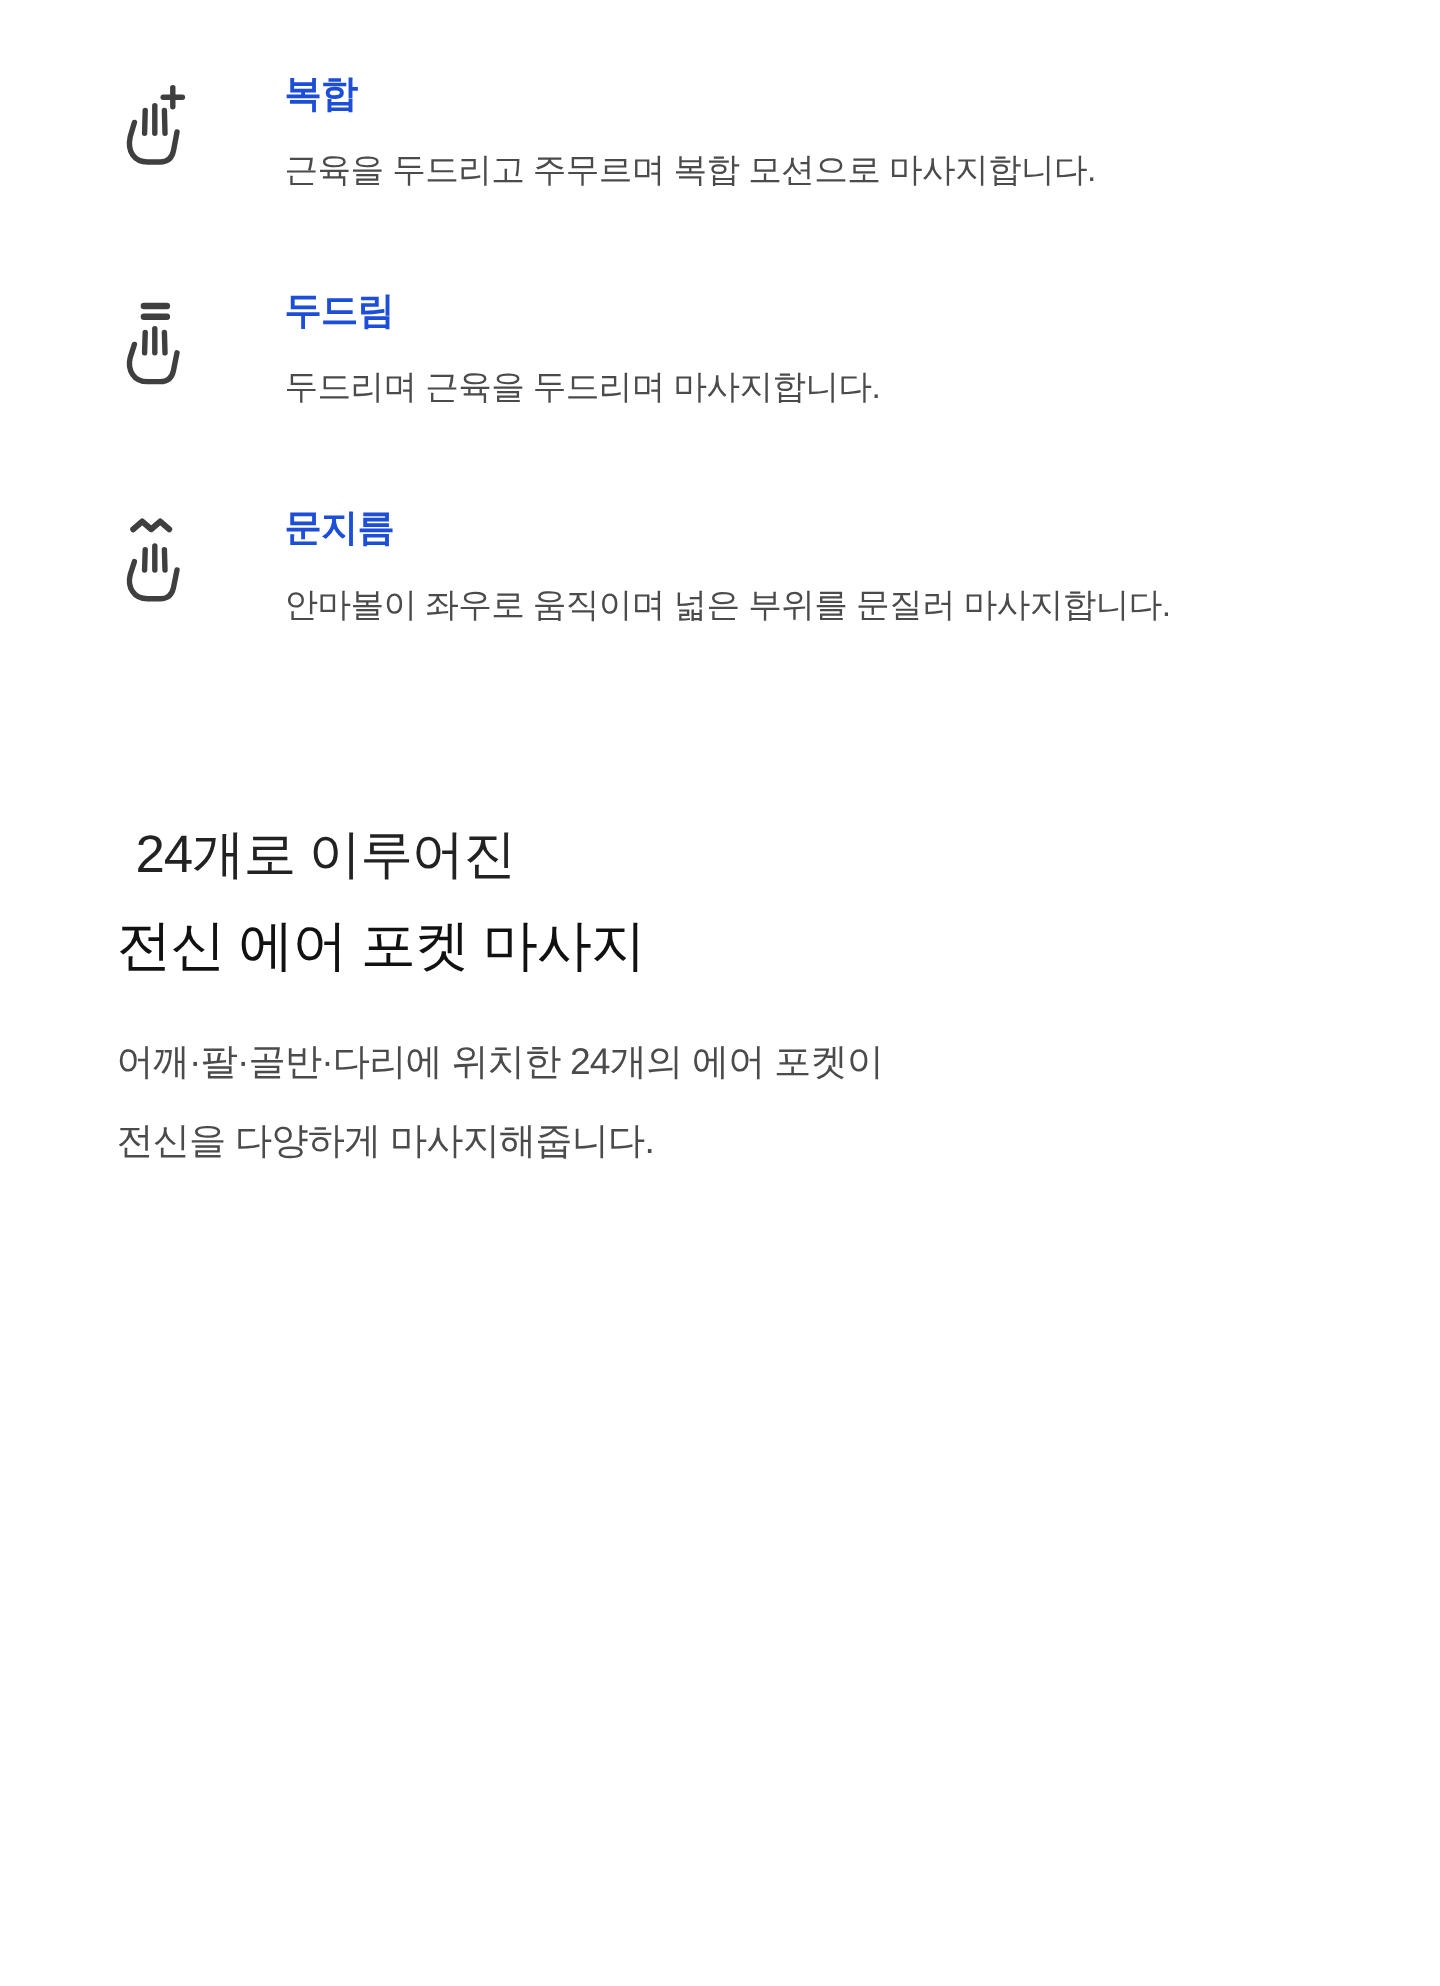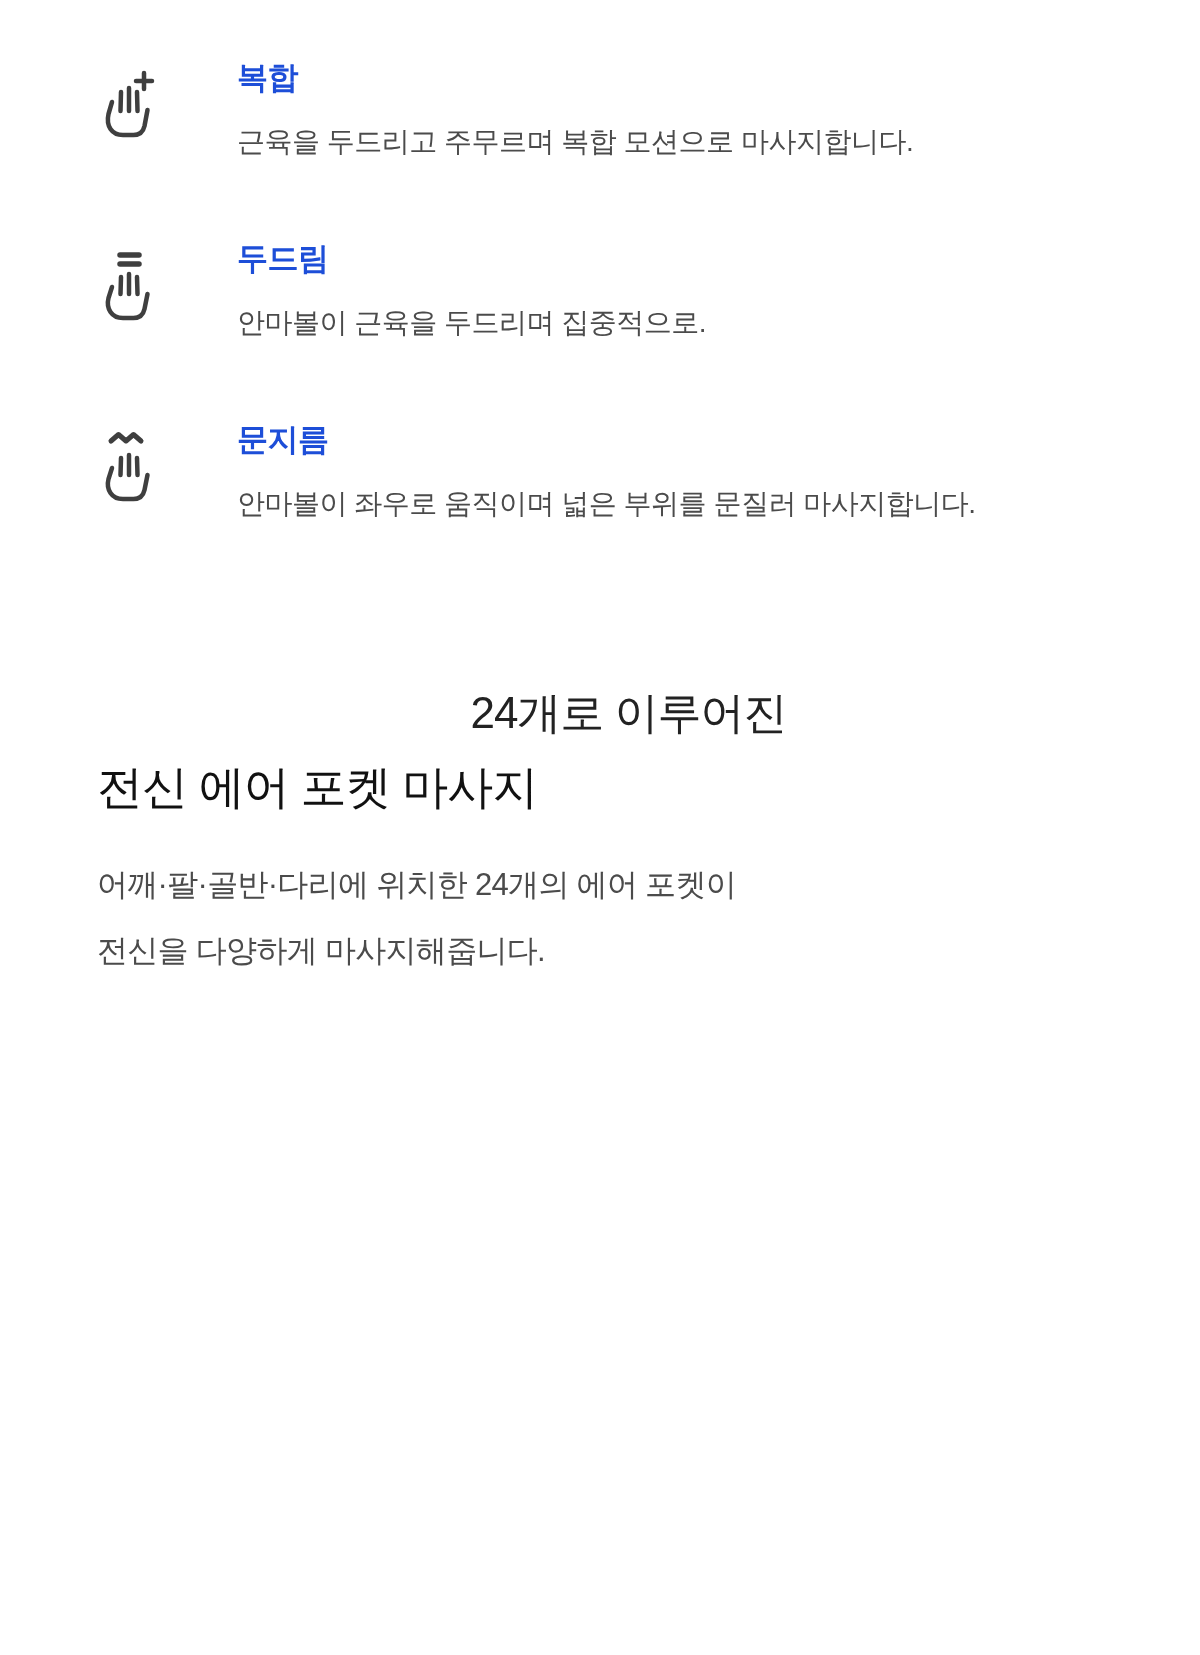--- a/index.html
+++ b/index.html
@@ -45,21 +45,20 @@
     text-align: center;
   }
   .air-section { margin-top: 160px; }
   .air-h1 {
     margin: 16px;
     font-size: 44px;
     line-height: 58px;
     font-weight: 400;
     color: #222222;
     letter-spacing: -1px;
-    text-align: center;
   }
   .air-h2 {
     margin: 12px 0 0 0;
     font-size: 46px;
     line-height: 58px;
     font-weight: 400;
     color: #111111;
     letter-spacing: -1px;
   }
   .air-desc {
@@ -100,21 +99,21 @@
         <path d="M24 30 L23.5 47"></path>
         <path d="M32 27 L32 47"></path>
         <path d="M40 30 L40.5 47"></path>
         <path d="M15 40 L11.5 51 Q9.5 59 13.5 65 Q17.5 71 26 71 L36.5 71 Q45.5 71 47.5 62 L50.5 47"></path>
         <path d="M23 8 L42 8" stroke-width="5.5"></path>
         <path d="M23 17 L42 17" stroke-width="5.5"></path>
       </svg>
     </div>
     <div class="mode-text">
       <h3 class="mode-title">두드림</h3>
-      <p class="mode-desc">안마볼이 근육을 두드리며 집중적으로.</p>
+      <p class="mode-desc">두드리며 근육을 두드리며 마사지합니다.</p>
     </div>
   </div>
 
 
   <div class="mode-item">
     <div class="mode-icon">
       <svg viewBox="0 0 64 84" fill="none" stroke="#3f3f3f" stroke-width="4.5" stroke-linecap="round" stroke-linejoin="round">
         <path d="M24 30 L23.5 47"></path>
         <path d="M32 27 L32 47"></path>
         <path d="M40 30 L40.5 47"></path>

